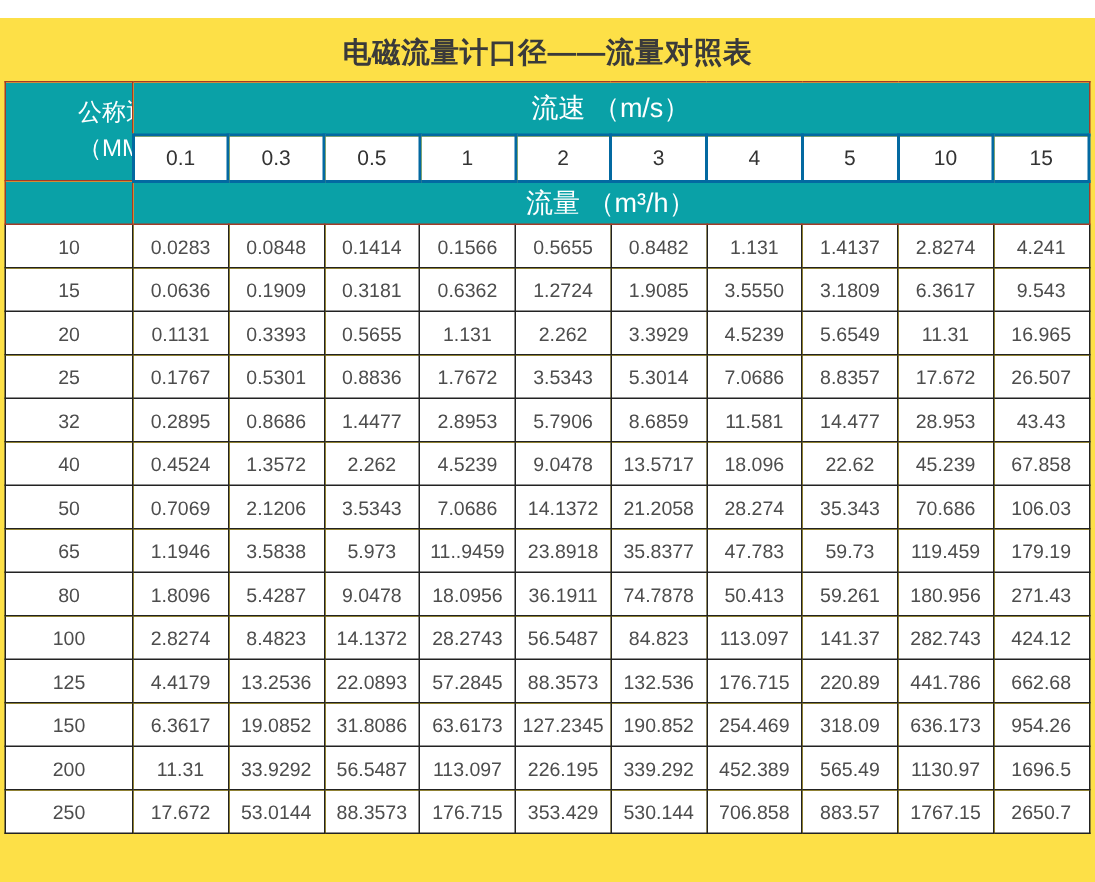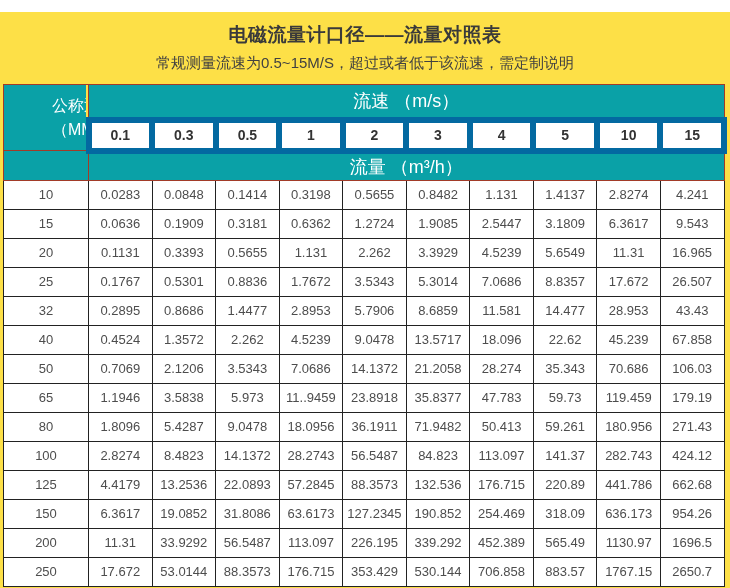--- a/index.html
+++ b/index.html
@@ -61,40 +61,39 @@
   th.velocity-section {
     height: 35px;
   }
   th.flow-section, th.flow-spacer {
     height: 29px;
   }
   
   tr.velocity-values th {
     background: #ffffff;
     color: #333333;
-    font-weight: bold;
+    font-weight: normal;
     font-size: 14px;
     height: 31px;
-    border: 6px solid #0369a1;
+    border: 2px solid #0369a1;
   }
   
   table.flow-table td {
     background: #ffffff;
     color: #4d4d4d;
     font-size: 13px;
     height: 29px;
     border: 1px solid #222222;
   }
 </style>
 </head>
 <body>
 
 <div class="page">
   <h1 class="page-title">电磁流量计口径——流量对照表</h1>
-  <p class="page-subtitle">常规测量流速为0.5~15M/S，超过或者低于该流速，需定制说明</p>
 
   <table class="flow-table">
     <colgroup>
       <col style="width:85px">
       <col span="10">
     </colgroup>
     <thead>
       <tr>
         <th class="teal corner-header" rowspan="2">
           <div>公称通径DN</div>
@@ -118,37 +117,37 @@
         <th class="teal flow-spacer"></th>
         <th class="teal flow-section" colspan="10">流量 （m³/h）</th>
       </tr>
     </thead>
     <tbody id="flow-table-body">
         <tr>
           <td>10</td>
           <td>0.0283</td>
           <td>0.0848</td>
           <td>0.1414</td>
-          <td>0.3198</td>
+          <td>0.1566</td>
           <td>0.5655</td>
           <td>0.8482</td>
           <td>1.131</td>
           <td>1.4137</td>
           <td>2.8274</td>
           <td>4.241</td>
         </tr>
         <tr>
           <td>15</td>
           <td>0.0636</td>
           <td>0.1909</td>
           <td>0.3181</td>
           <td>0.6362</td>
           <td>1.2724</td>
           <td>1.9085</td>
-          <td>2.5447</td>
+          <td>3.5550</td>
           <td>3.1809</td>
           <td>6.3617</td>
           <td>9.543</td>
         </tr>
         <tr>
           <td>20</td>
           <td>0.1131</td>
           <td>0.3393</td>
           <td>0.5655</td>
           <td>1.131</td>
@@ -224,21 +223,21 @@
           <td>119.459</td>
           <td>179.19</td>
         </tr>
         <tr>
           <td>80</td>
           <td>1.8096</td>
           <td>5.4287</td>
           <td>9.0478</td>
           <td>18.0956</td>
           <td>36.1911</td>
-          <td>71.9482</td>
+          <td>74.7878</td>
           <td>50.413</td>
           <td>59.261</td>
           <td>180.956</td>
           <td>271.43</td>
         </tr>
         <tr>
           <td>100</td>
           <td>2.8274</td>
           <td>8.4823</td>
           <td>14.1372</td>

